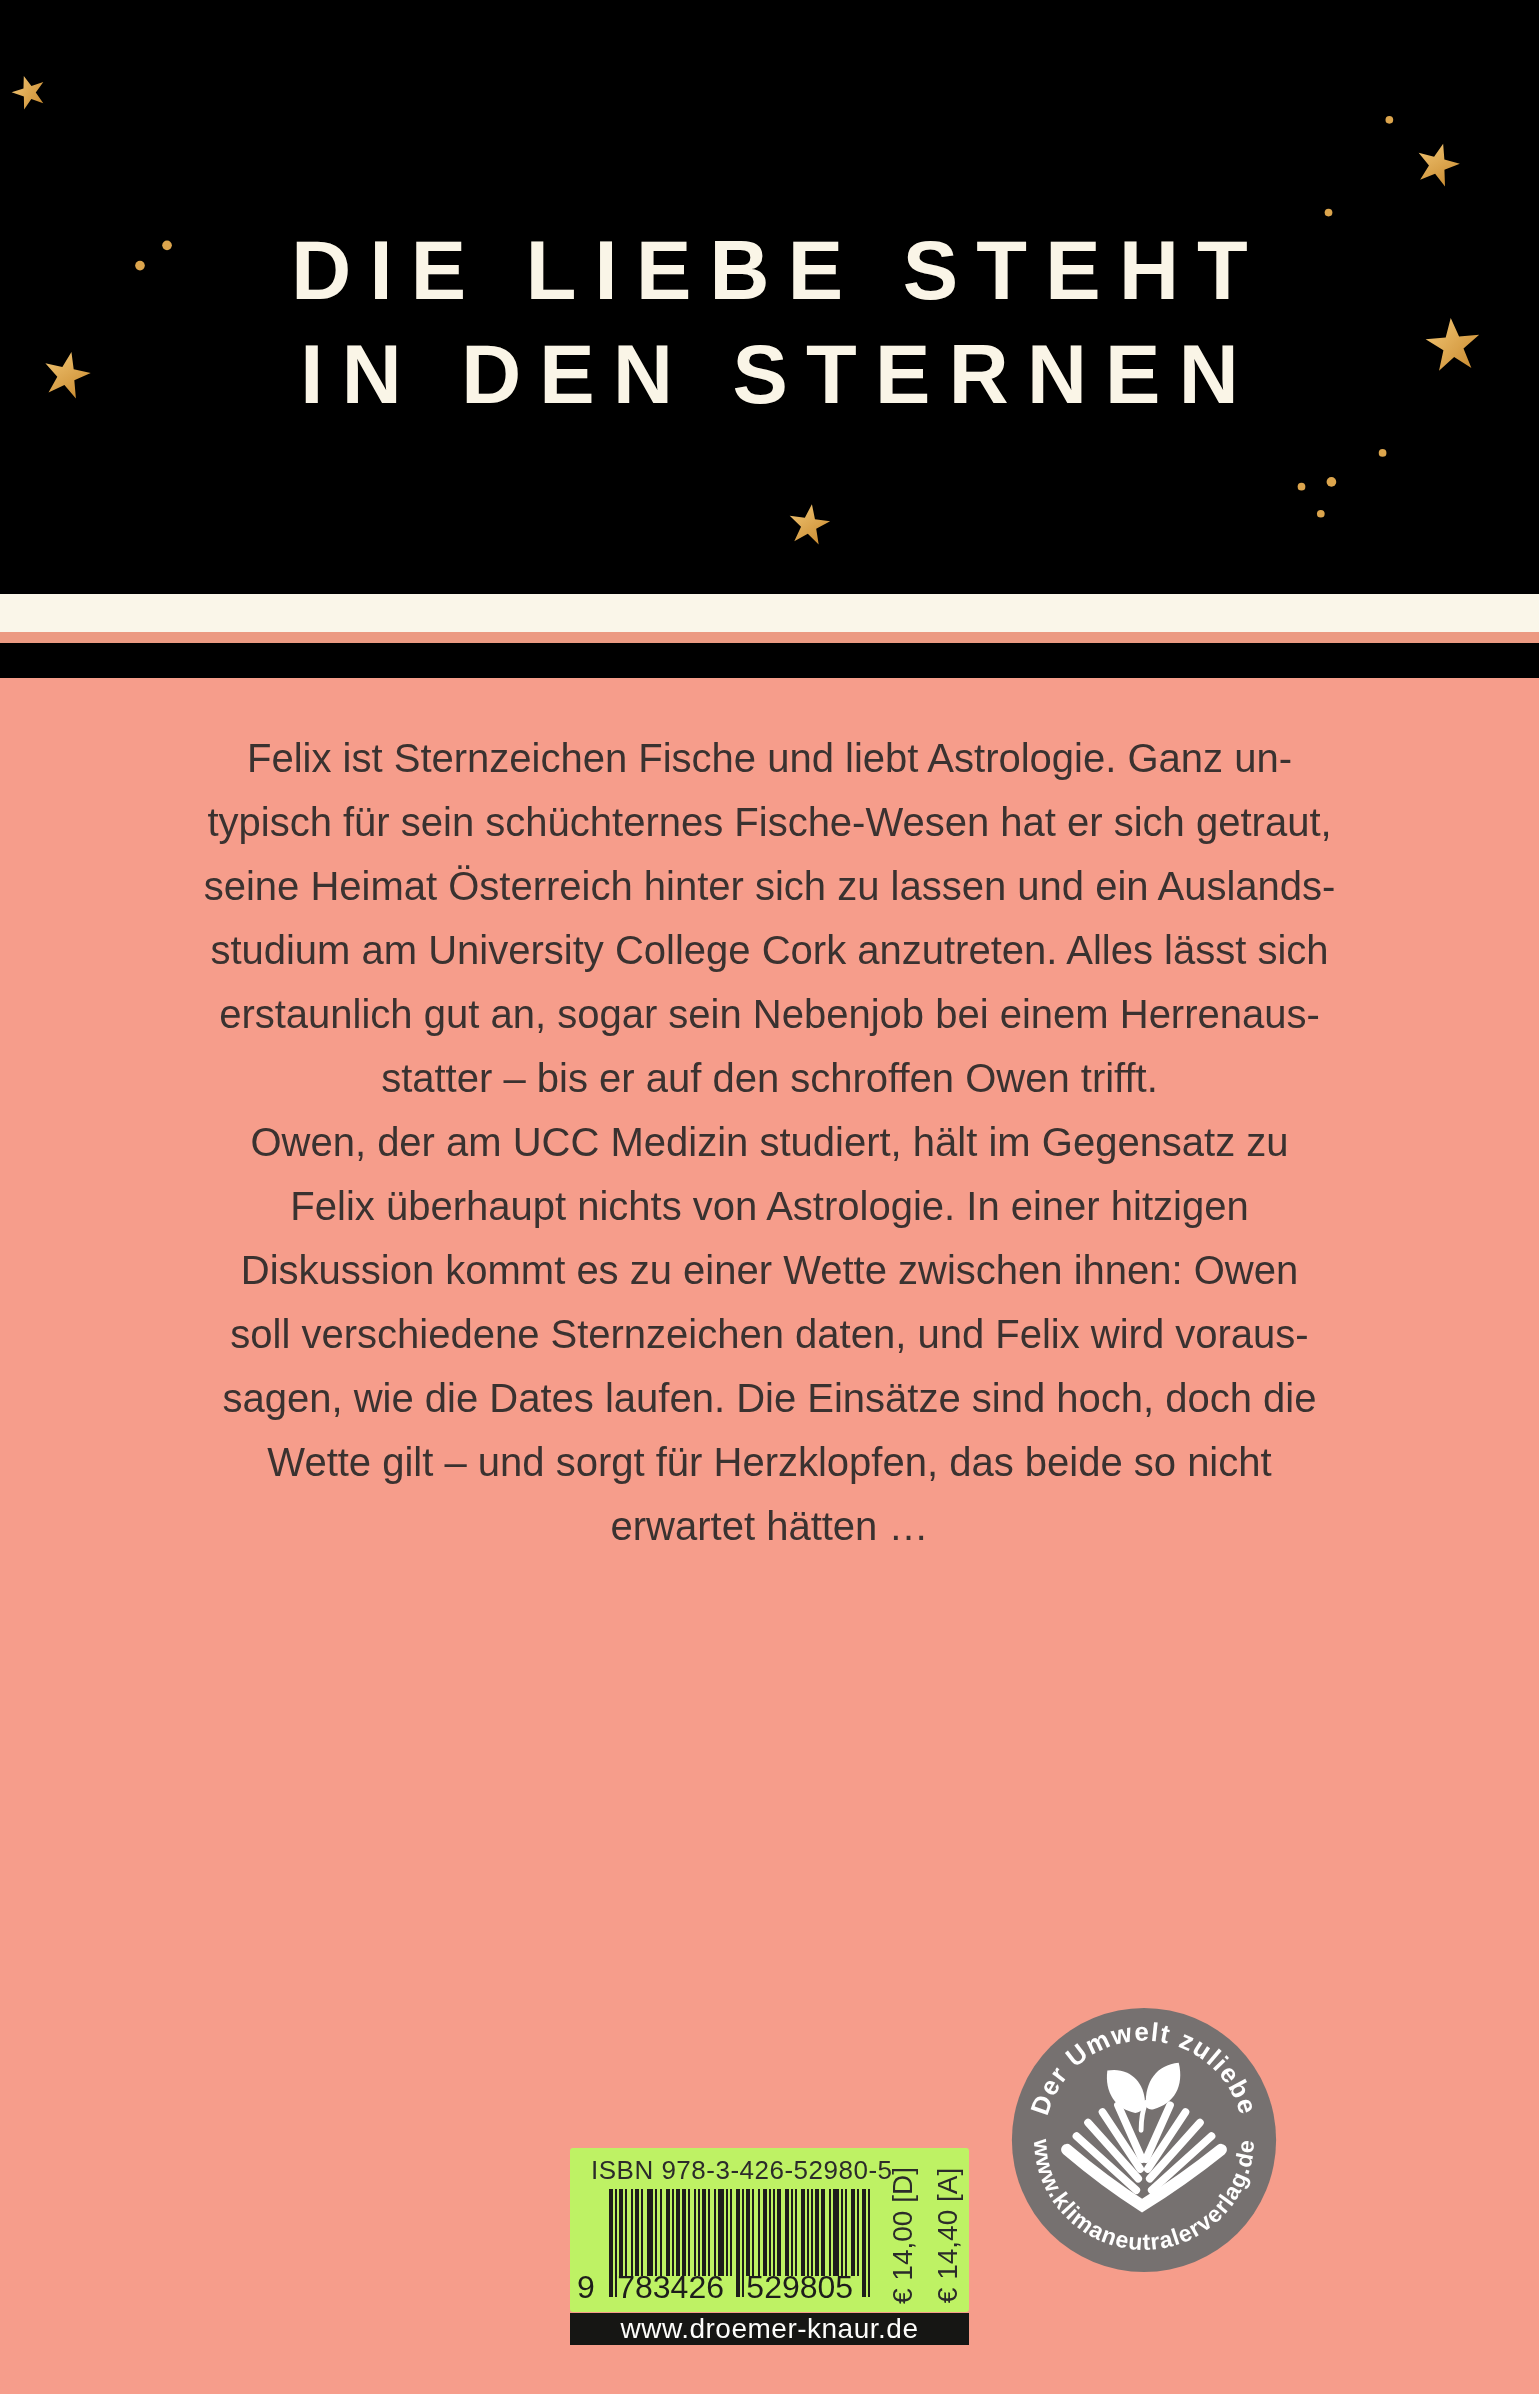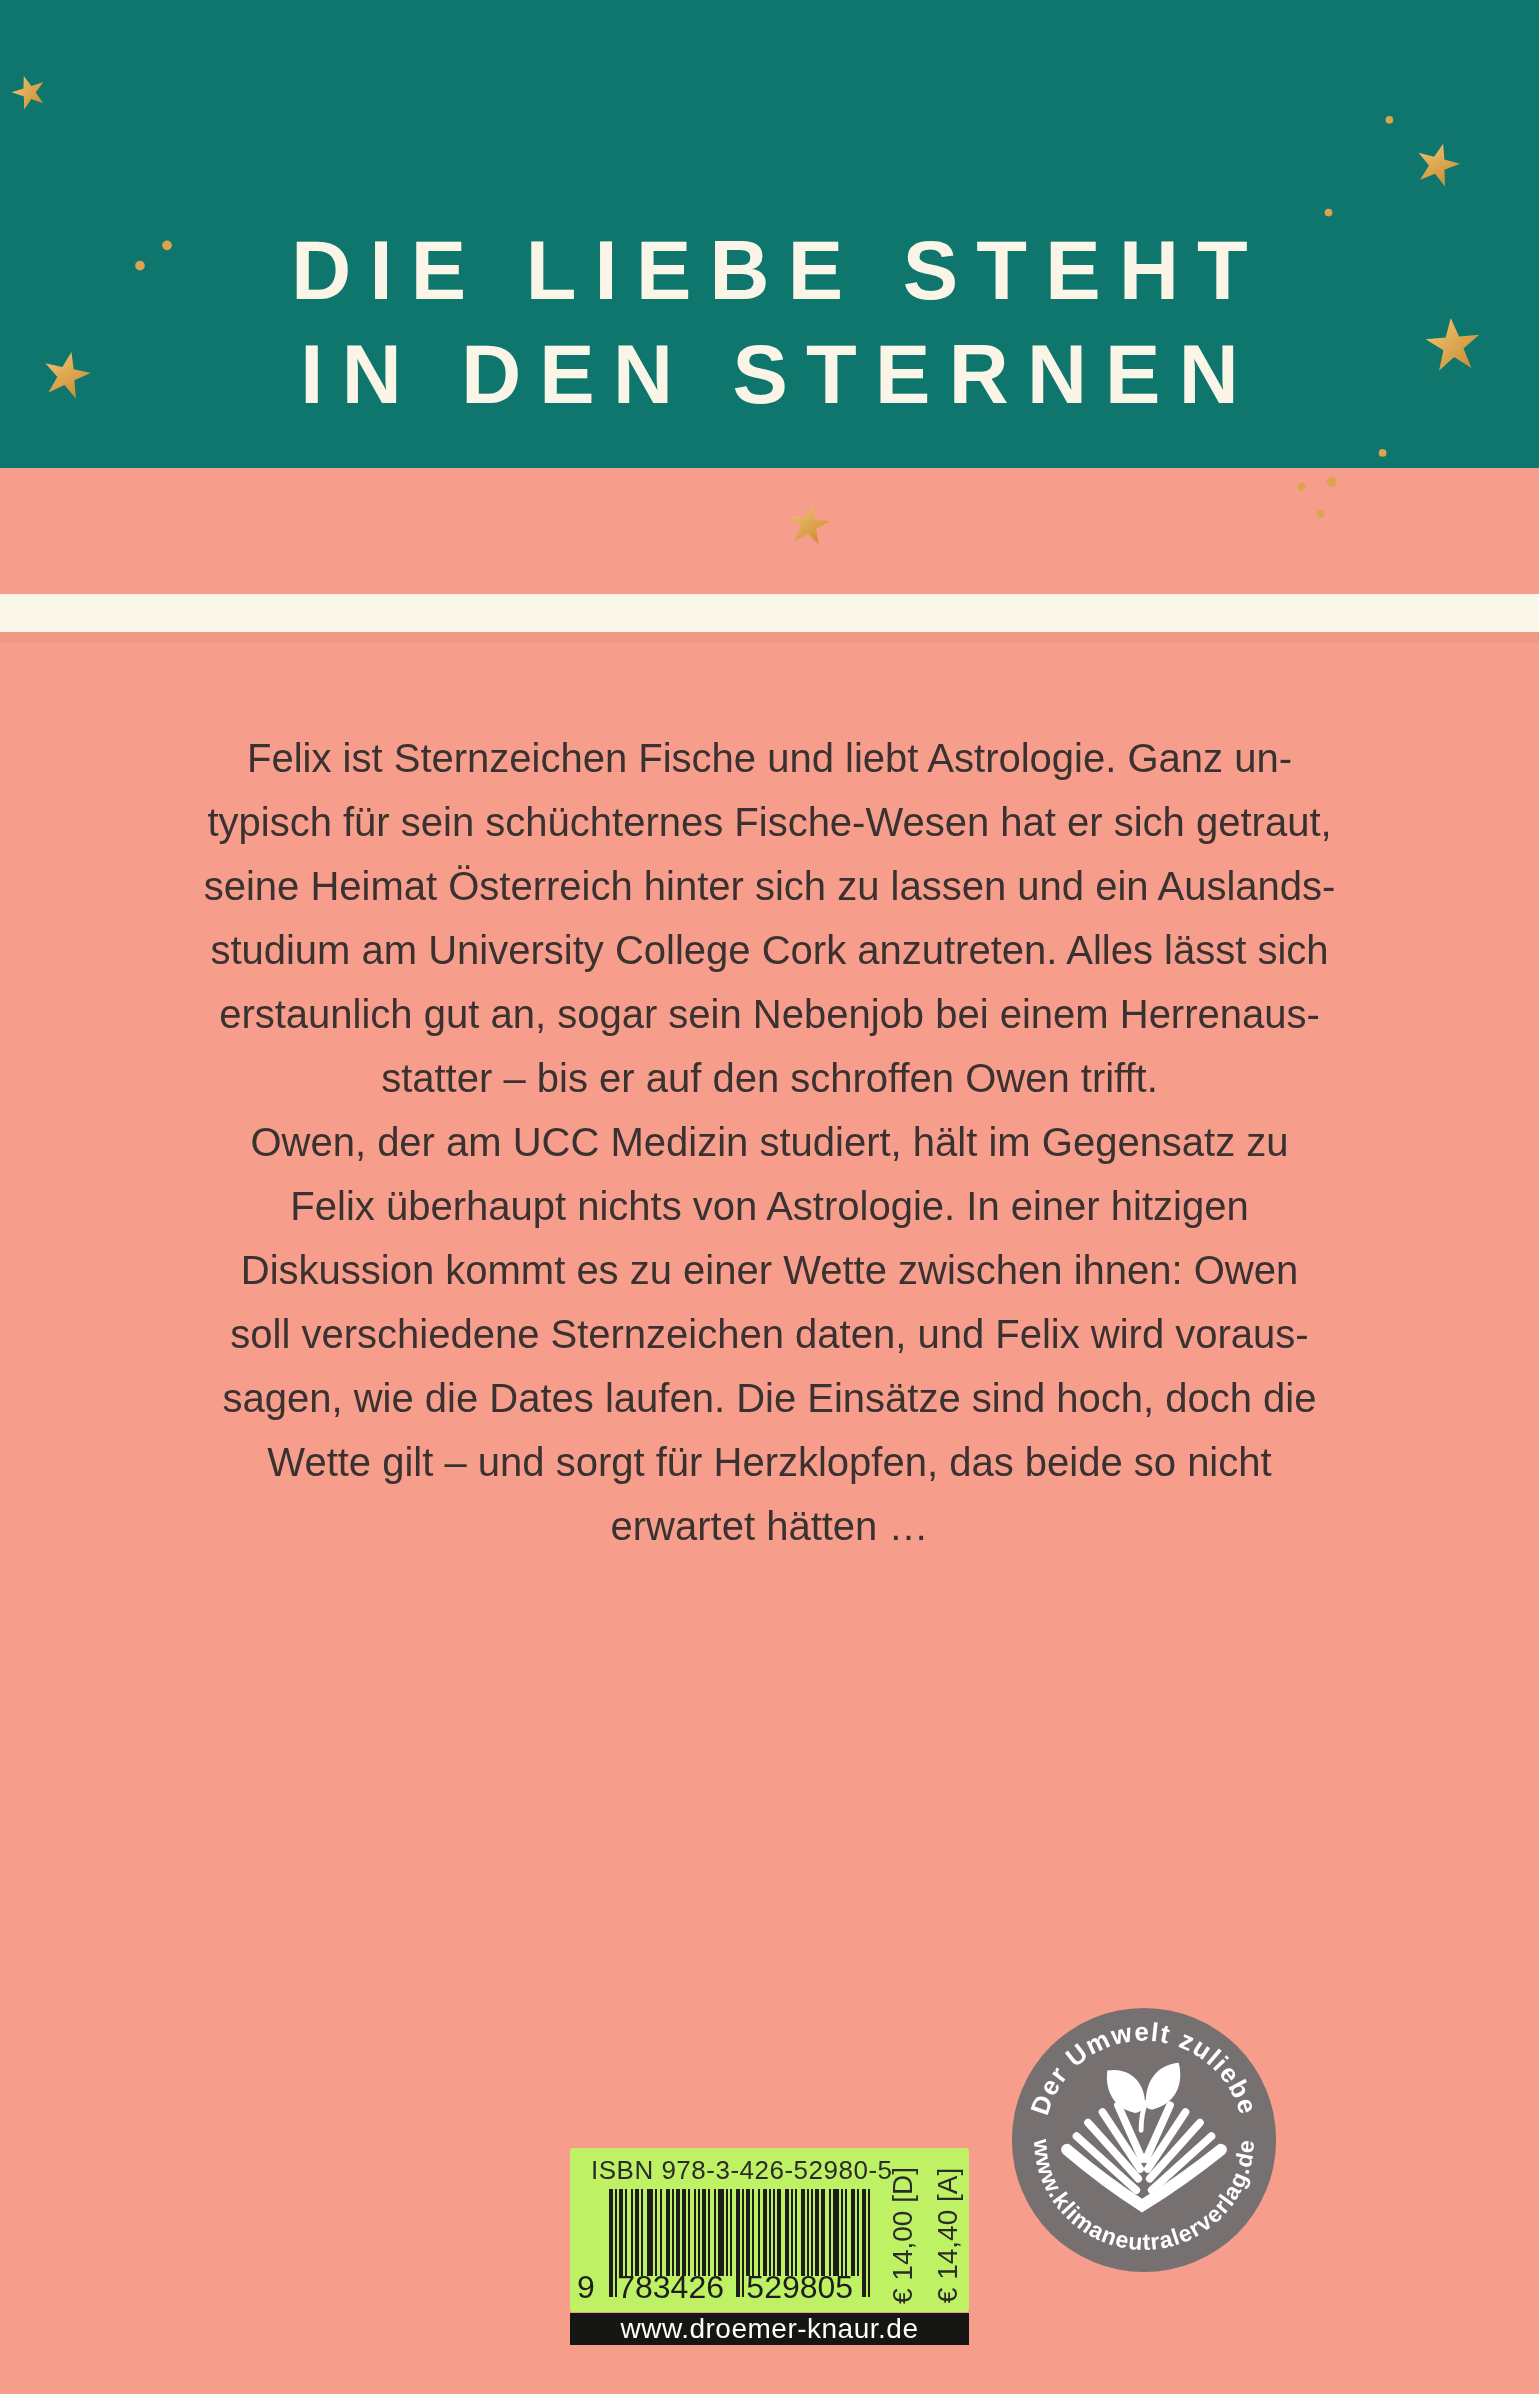--- a/index.html
+++ b/index.html
@@ -1,20 +1,20 @@
 <!DOCTYPE html>
 <html><head>
 <meta charset="utf-8">
 <style>
   html,body{margin:0;padding:0;background:#888;}
   .page{position:relative;width:1539px;height:2394px;overflow:hidden;
         font-family:"Liberation Sans",sans-serif;background:#f69d8b;}
 
   
-  .sky{position:absolute;left:0;top:0;width:1539px;height:468px;background:#0f766e;}
+  .sky{position:absolute;left:0;top:0;width:1539px;height:678px;background:#000000;}
   .sky svg.decor{position:absolute;left:0;top:0;}
   .headline{position:absolute;left:0;right:0;top:219px;margin:0;
             text-align:center;color:#faf5e7;font-weight:700;
             font-size:83px;line-height:104px;letter-spacing:.22em;padding-left:.22em;
             white-space:pre-line;}
 
   
   .stripe{position:absolute;left:0;top:594px;width:1539px;height:39px;background:#faf6e9;}
   .stripe2{position:absolute;left:0;top:632px;width:1539px;height:10.6px;background:#ec9a82;}
 

